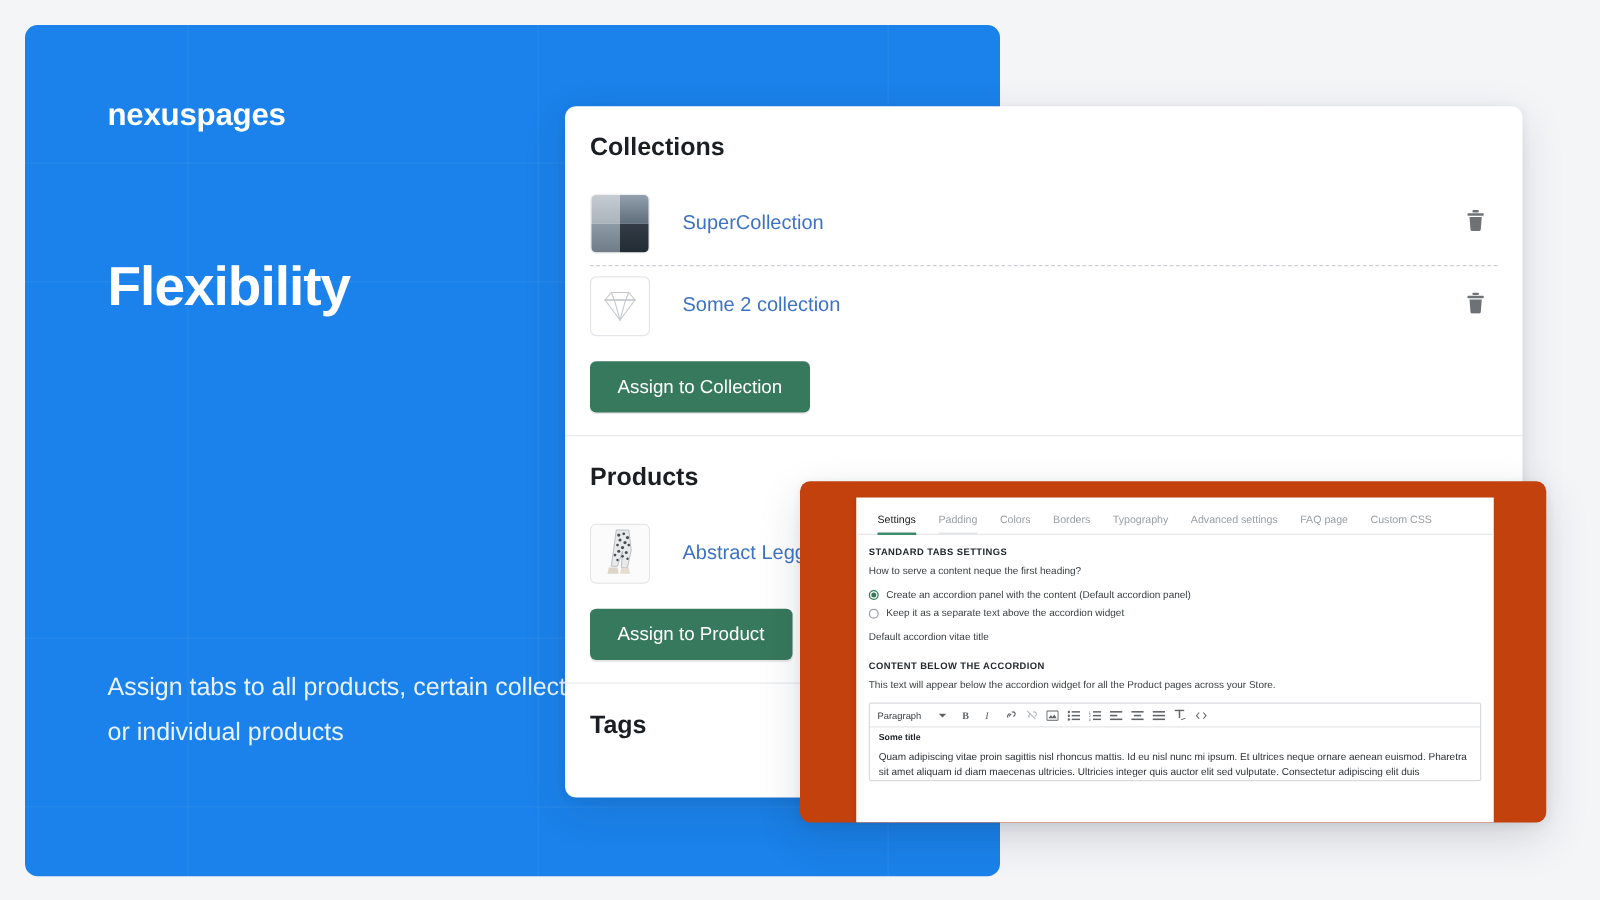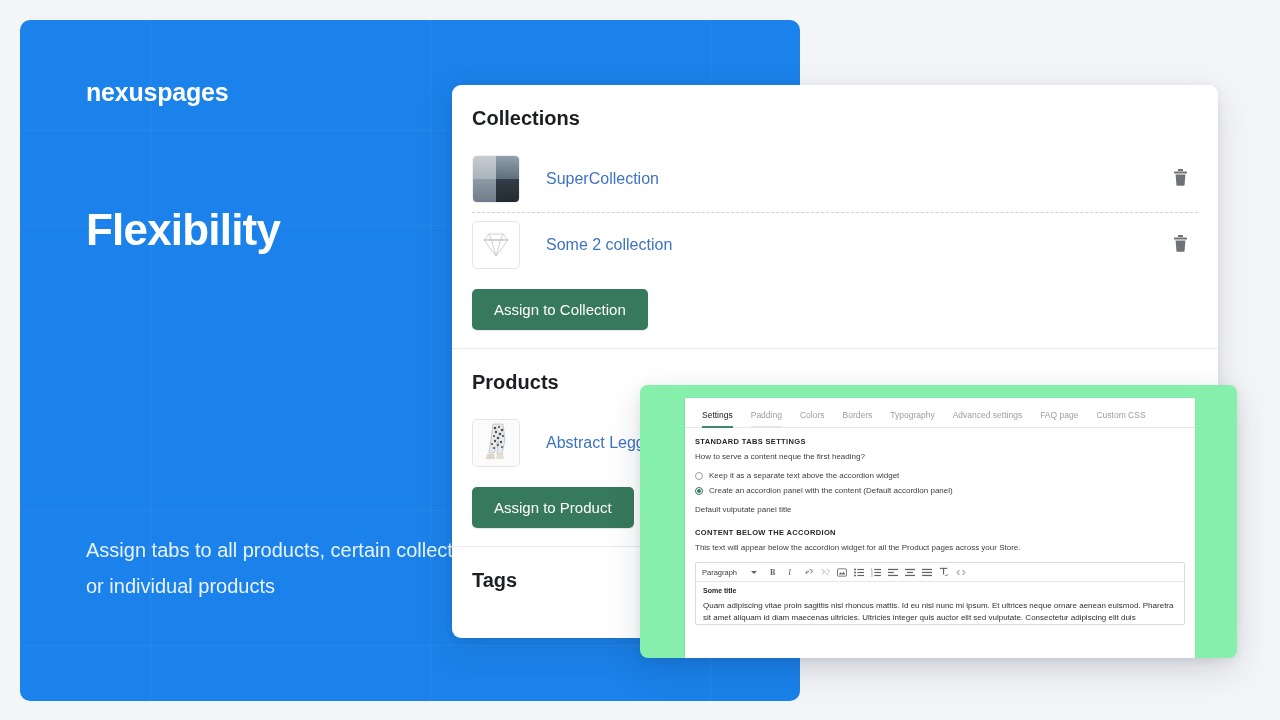--- a/index.html
+++ b/index.html
@@ -103,21 +103,21 @@
   .sea .b { background: linear-gradient(180deg,#93a0ad,#5f6e7c); }
   .sea .c { background: linear-gradient(180deg,#8e9aa5,#6f7b87); }
   .sea .d { background: linear-gradient(180deg,#343d47,#222a33); }
   
   .legs { position: absolute; inset: 0; background: #fbfbfb; }
 
   
   .settings-outer {
     position: absolute; left: 640px; top: 385px;
     width: 597px; height: 273px;
-    background: #86efac; border-radius: 8px;
+    background: #c2410c; border-radius: 8px;
     box-shadow: 0 12px 34px rgba(28,40,64,0.15), 0 2px 8px rgba(28,40,64,0.07);
     overflow: hidden;
   }
   .settings-inner {
     position: absolute; left: 45px; top: 13px;
     width: 510px; bottom: 0;
     background: #ffffff;
     box-shadow: -1px 0 3px rgba(0,0,0,0.05);
     overflow: hidden;
   }
@@ -323,29 +323,29 @@
         <div class="tab">Advanced settings</div>
         <div class="tab">FAQ page</div>
         <div class="tab">Custom CSS</div>
       </div>
 
       <div class="sbody">
         <div class="s-head">STANDARD TABS SETTINGS</div>
         <div class="s-sub">How to serve a content neque the first heading?</div>
 
         <div class="radio-line">
+          <span class="radio checked"></span>
+          <span class="radio-label">Create an accordion panel with the content (Default accordion panel)</span>
+        </div>
+        <div class="radio-line">
           <span class="radio"></span>
           <span class="radio-label">Keep it as a separate text above the accordion widget</span>
         </div>
-        <div class="radio-line">
-          <span class="radio checked"></span>
-          <span class="radio-label">Create an accordion panel with the content (Default accordion panel)</span>
-        </div>
-
-        <div class="field-label">Default vulputate panel title</div>
+
+        <div class="field-label">Default accordion vitae title</div>
 
         <div class="s-head s-head2">CONTENT BELOW THE ACCORDION</div>
         <div class="s-sub">This text will appear below the accordion widget for all the Product pages across your Store.</div>
 
         <div class="editor">
           <div class="editor-toolbar">
             <div class="tb-select">
               <span>Paragraph</span>
               <span class="caret"></span>
             </div>

